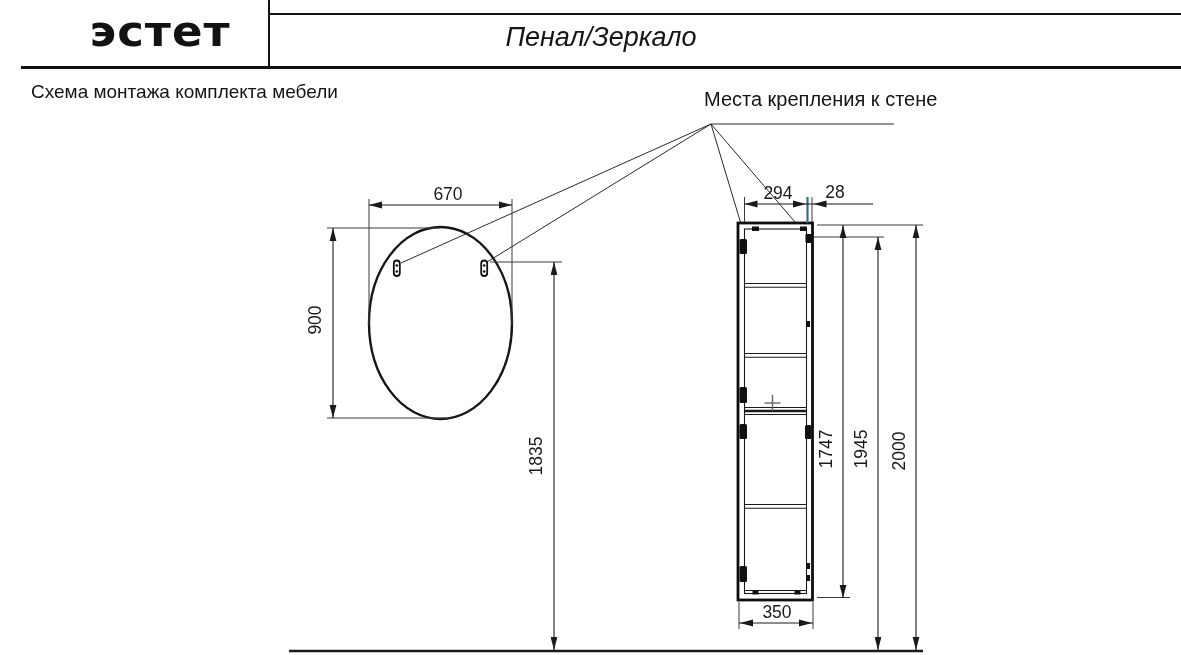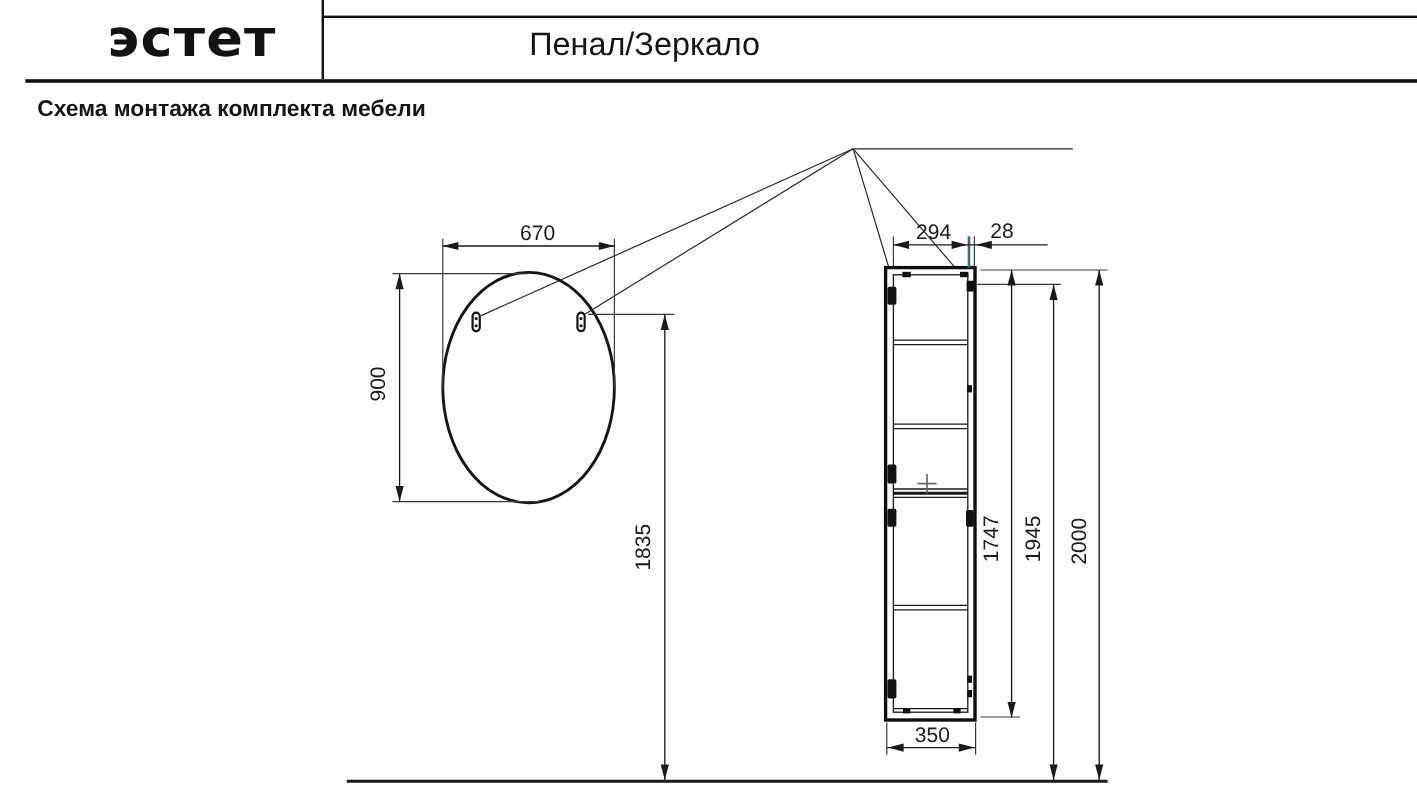--- a/index.html
+++ b/index.html
@@ -2,43 +2,44 @@
 <html><head>
 <meta charset="utf-8">
 <style>
   html,body{margin:0;padding:0;background:#fff;}
   #page{position:relative;width:1181px;height:655px;background:#ffffff;overflow:hidden;
         font-family:"Liberation Sans", sans-serif;color:#111;margin-left:21px;}
   .hline,.vline{position:absolute;background:#111;}
   #brand-logo{position:absolute;left:34px;top:6px;width:210px;height:52px;
       font-family:"DejaVu Sans", sans-serif;font-weight:900;font-size:45px;line-height:52px;
       letter-spacing:1px;color:#121212;text-align:center;transform:scaleY(0.95);}
-  #sheet-title{position:absolute;left:420px;top:22px;width:320px;text-align:left;
-      font-size:27px;color:#151515;}
-  #intro-text{position:absolute;left:10px;top:80px;font-size:19px;line-height:24px;color:#151515;font-weight:bold;}
+  #sheet-title{position:absolute;left:420px;top:22px;width:320px;text-align:center;
+      font-style:italic;font-size:27px;color:#151515;}
+  #intro-text{position:absolute;left:10px;top:80px;font-size:19px;line-height:24px;color:#151515;}
   #mount-label{position:absolute;left:683px;top:88px;font-size:20px;color:#151515;}
   svg{position:absolute;left:0;top:0;}
   .dimtxt{font-family:"Liberation Sans", sans-serif;font-size:17.5px;fill:#1a1a1a;}
 </style>
 </head>
 <body>
 
 <div id="page">
 
   <div class="vline" style="left:247px;top:0;width:2px;height:66px;"></div>
   <div class="hline" style="left:248px;top:13px;width:933px;height:2px;"></div>
   <div class="hline" style="left:0;top:66px;width:1181px;height:2.5px;"></div>
 
   <div id="brand-logo">эстет</div>
   <div id="sheet-title">Пенал/Зеркало</div>
 
   <div id="intro-text">
     <div>Схема монтажа комплекта мебели</div>
   </div>
 
+  <div id="mount-label">Места крепления к стене</div>
 
   <svg width="1181" height="655" viewBox="0 0 1181 655">
 
     <g stroke="#2a2a2a" stroke-width="1" fill="none">
       <line x1="690" y1="124" x2="873" y2="124"></line>
       <line x1="690" y1="124" x2="380" y2="263"></line>
       <line x1="690" y1="124" x2="466" y2="262"></line>
       <line x1="690" y1="124" x2="726" y2="244"></line>
       <line x1="690" y1="124" x2="786" y2="236"></line>
     </g>

